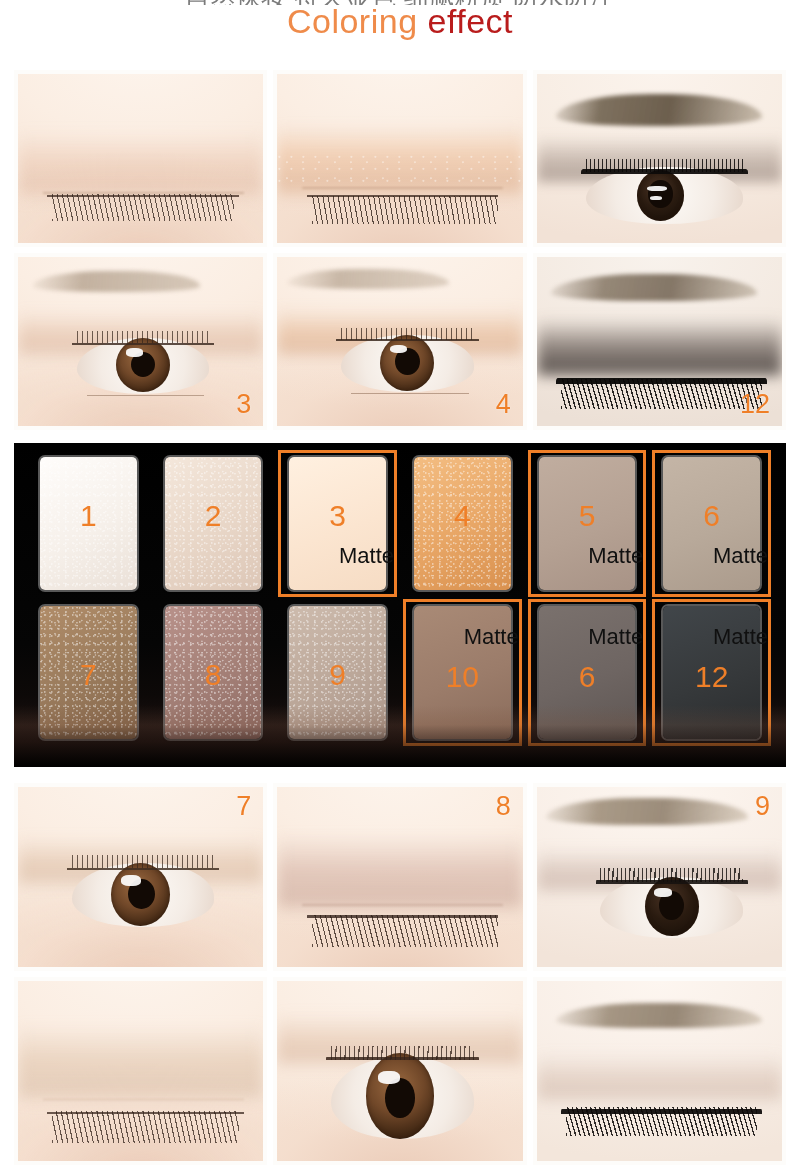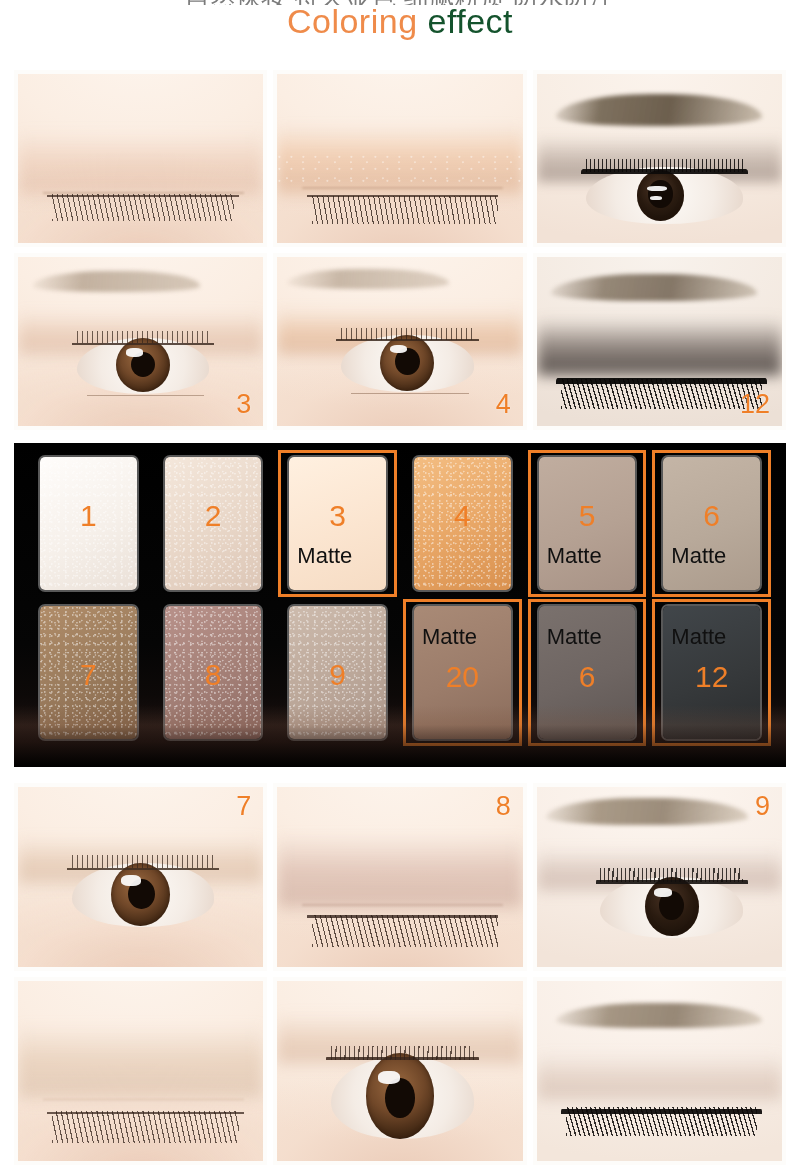--- a/index.html
+++ b/index.html
@@ -17,21 +17,21 @@
     position:absolute; left:0; top:-19px; width:800px;
     text-align:center; font-size:25px; color:#7b7b7b;
     letter-spacing:.5px; white-space:nowrap; overflow:hidden; height:24px;
   }
   .title {
     position:absolute; left:0; top:2px; width:800px;
     text-align:center; font-size:34px; font-weight:300;
     letter-spacing:.5px; white-space:nowrap;
   }
   .title .w1 { color:#ef8b4a; }
-  .title .w2 { color:#14532d; }
+  .title .w2 { color:#b91c1c; }
 
   
   .photo-grid {
     position:absolute; left:14px; width:772px;
     display:grid; grid-template-columns:repeat(3,1fr);
     grid-auto-rows:1fr; gap:6px;
   }
   #grid-top    { top:70px;  height:360px; }
   #grid-bottom { top:783px; height:382px; }
 
@@ -129,21 +129,21 @@
       radial-gradient(circle at 84% 72%, rgba(255,255,255,.7) 0.5px, transparent 1.2px),
       radial-gradient(circle at 22% 82%, rgba(255,255,255,.8) 0.5px, transparent 1.2px),
       radial-gradient(circle at 55% 90%, rgba(255,255,255,.6) 0.5px, transparent 1.2px);
     background-size:9px 9px, 11px 11px, 7px 7px, 13px 13px, 8px 8px, 10px 10px;
   }
   .pan-num {
     position:absolute; left:0; right:0; text-align:center;
     color:#ef7f28; font-size:30px; line-height:1; z-index:3;
   }
   .pan-matte {
-    position:absolute; left:16px; right:0; text-align:left;
+    position:absolute; left:16px; right:0; text-align:right;
     color:#101010; font-size:22px; line-height:1; z-index:3;
   }
   
   .r1 .pan-num   { top:48px; }
   .r1 .pan-matte { top:92px; }
   .r1.nomatte .pan-num { top:48px; }
   
   .r2 .pan-matte { top:24px; }
   .r2 .pan-num   { top:60px; }
   .r2.nomatte .pan-num { top:58px; }
@@ -308,21 +308,21 @@
       </div>
 
       <div class="pan-cell r2 nomatte">
         <div class="pan shimmer" style="background:linear-gradient(155deg,#cdbbad 0%,#bda99b 50%,#ab968a 100%)"></div>
         <div class="pan-num">9</div>
       </div>
 
       <div class="pan-cell r2 hl">
         <div class="pan" style="background:linear-gradient(160deg,#a98a76 0%,#9b7c6a 55%,#8a6c5b 100%)"></div>
         <div class="pan-matte">Matte</div>
-        <div class="pan-num">20</div>
+        <div class="pan-num">10</div>
       </div>
 
       <div class="pan-cell r2 hl">
         <div class="pan" style="background:linear-gradient(160deg,#7a716d 0%,#6e6562 55%,#5e5653 100%)"></div>
         <div class="pan-matte">Matte</div>
         <div class="pan-num">6</div>
       </div>
 
       <div class="pan-cell r2 hl">
         <div class="pan" style="background:linear-gradient(160deg,#41464a 0%,#36393b 55%,#2a2c2e 100%)"></div>

